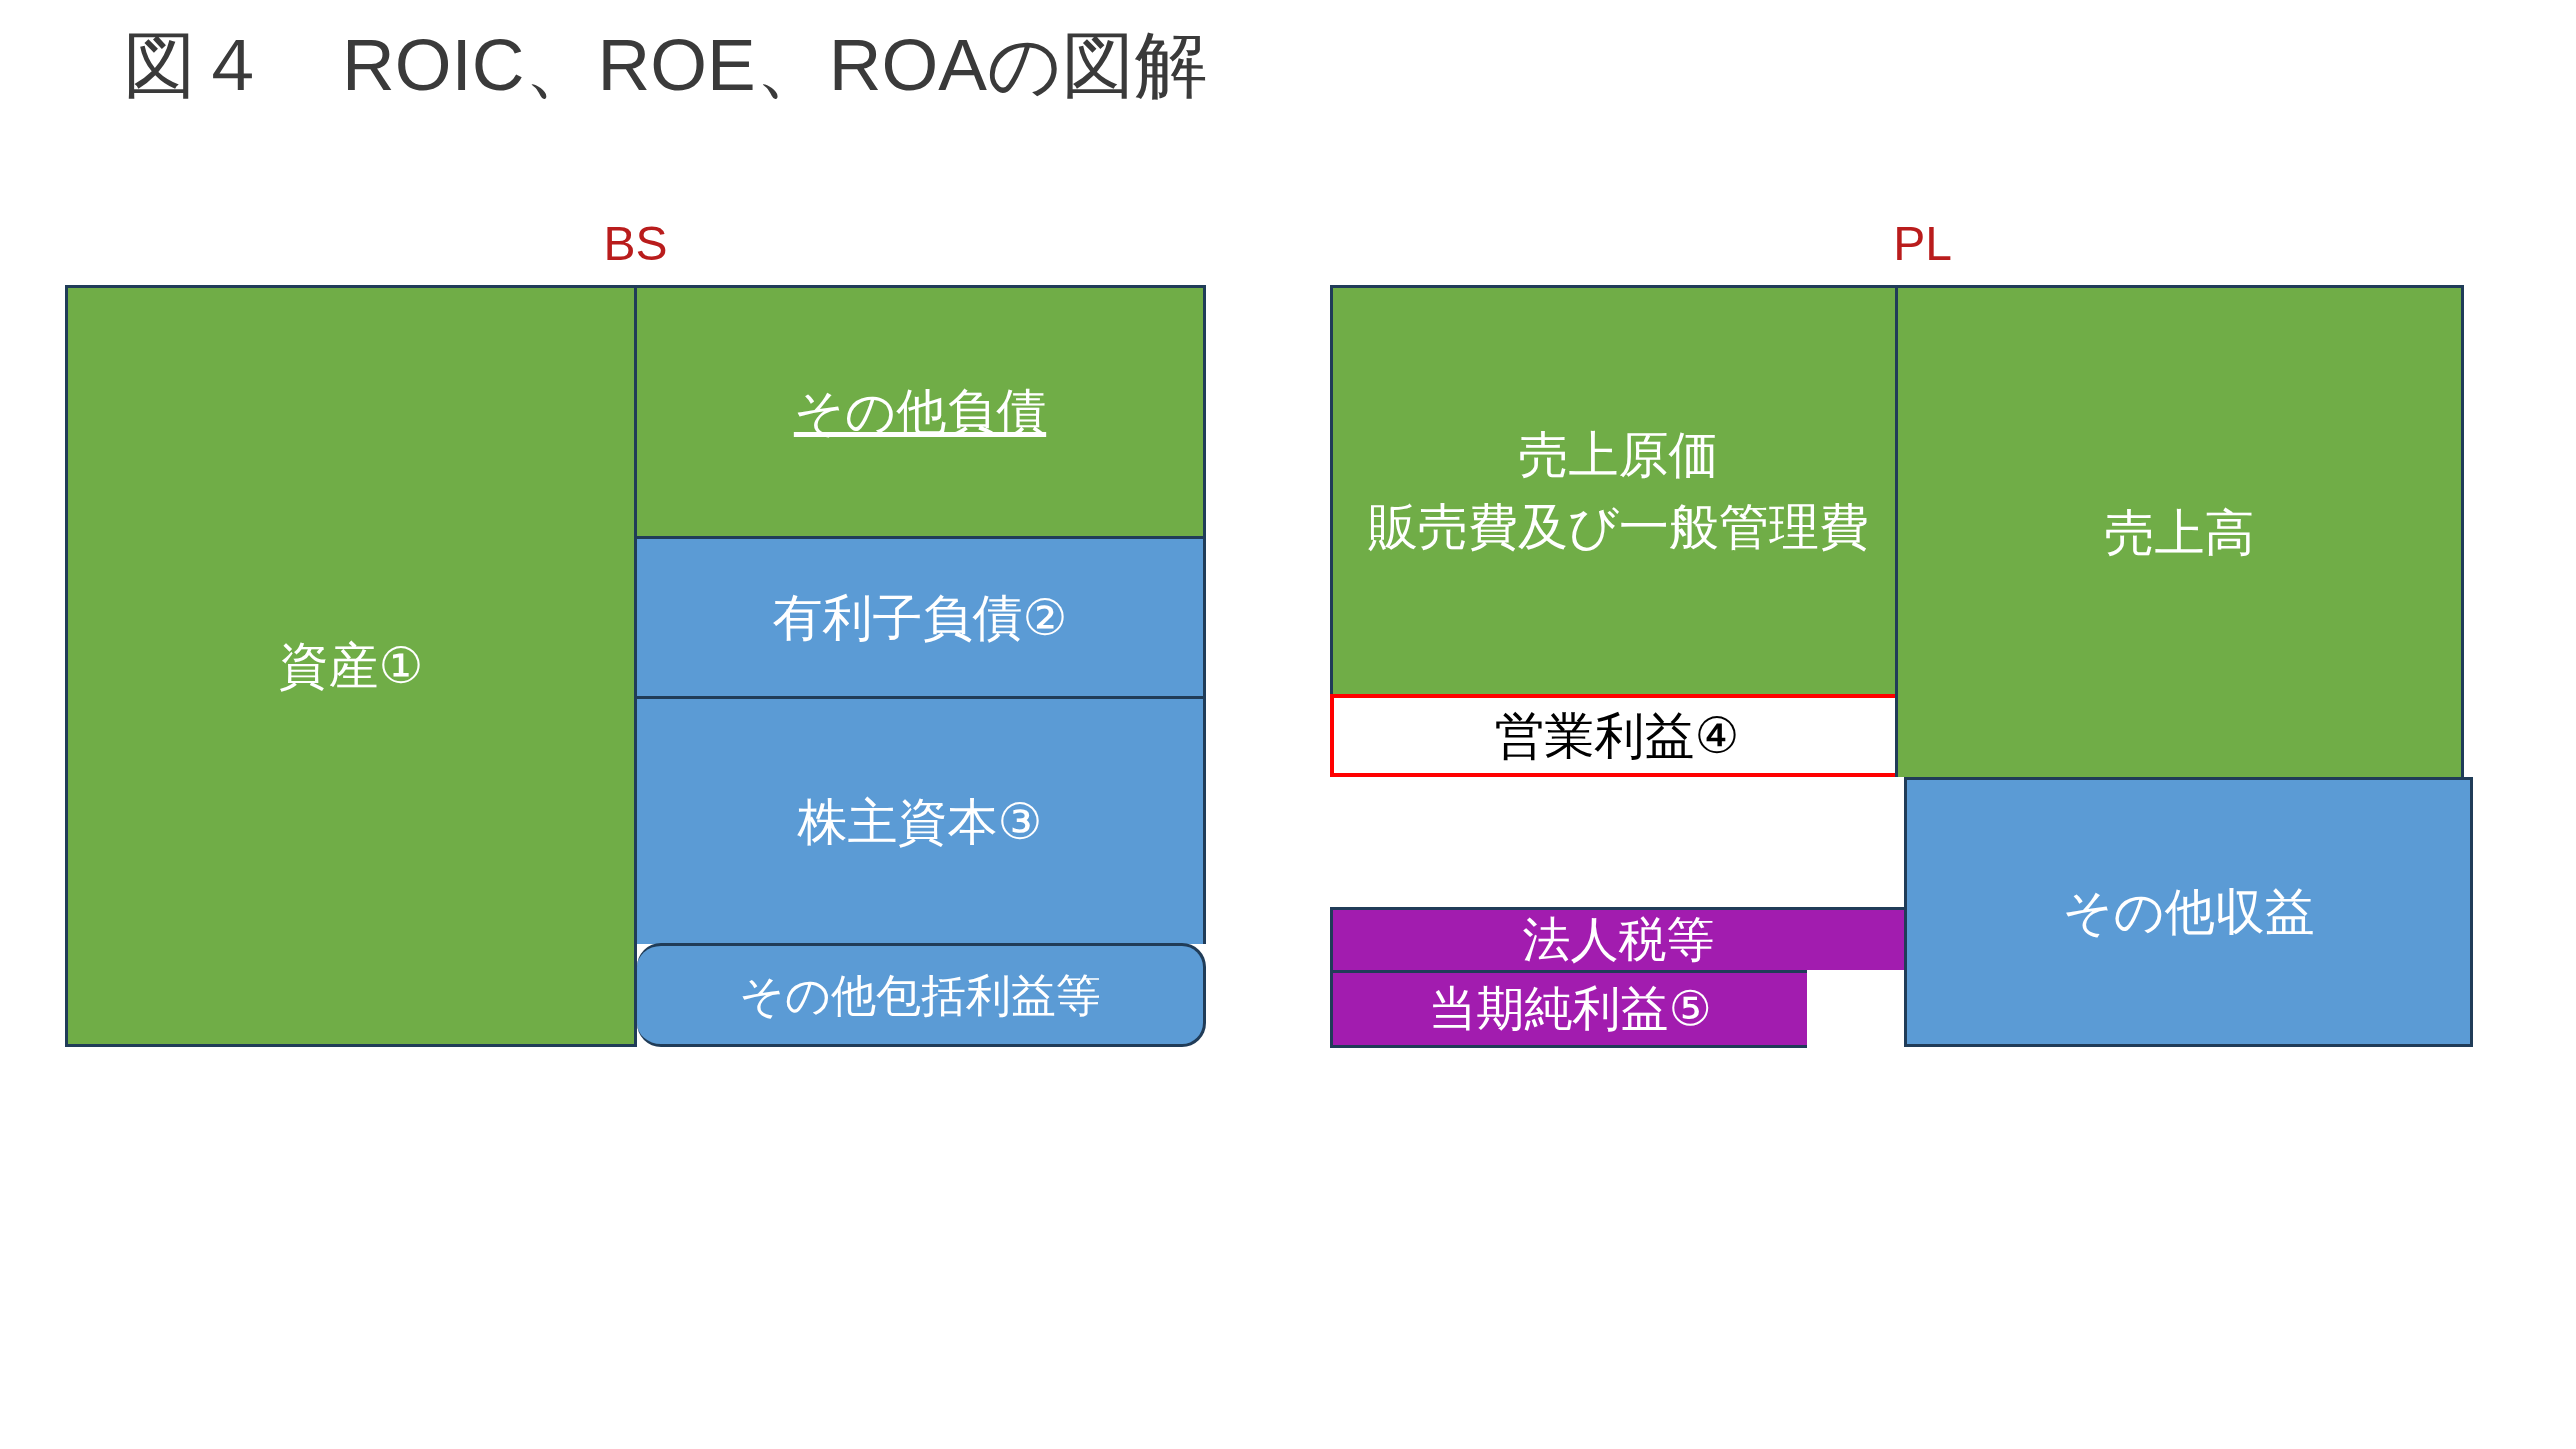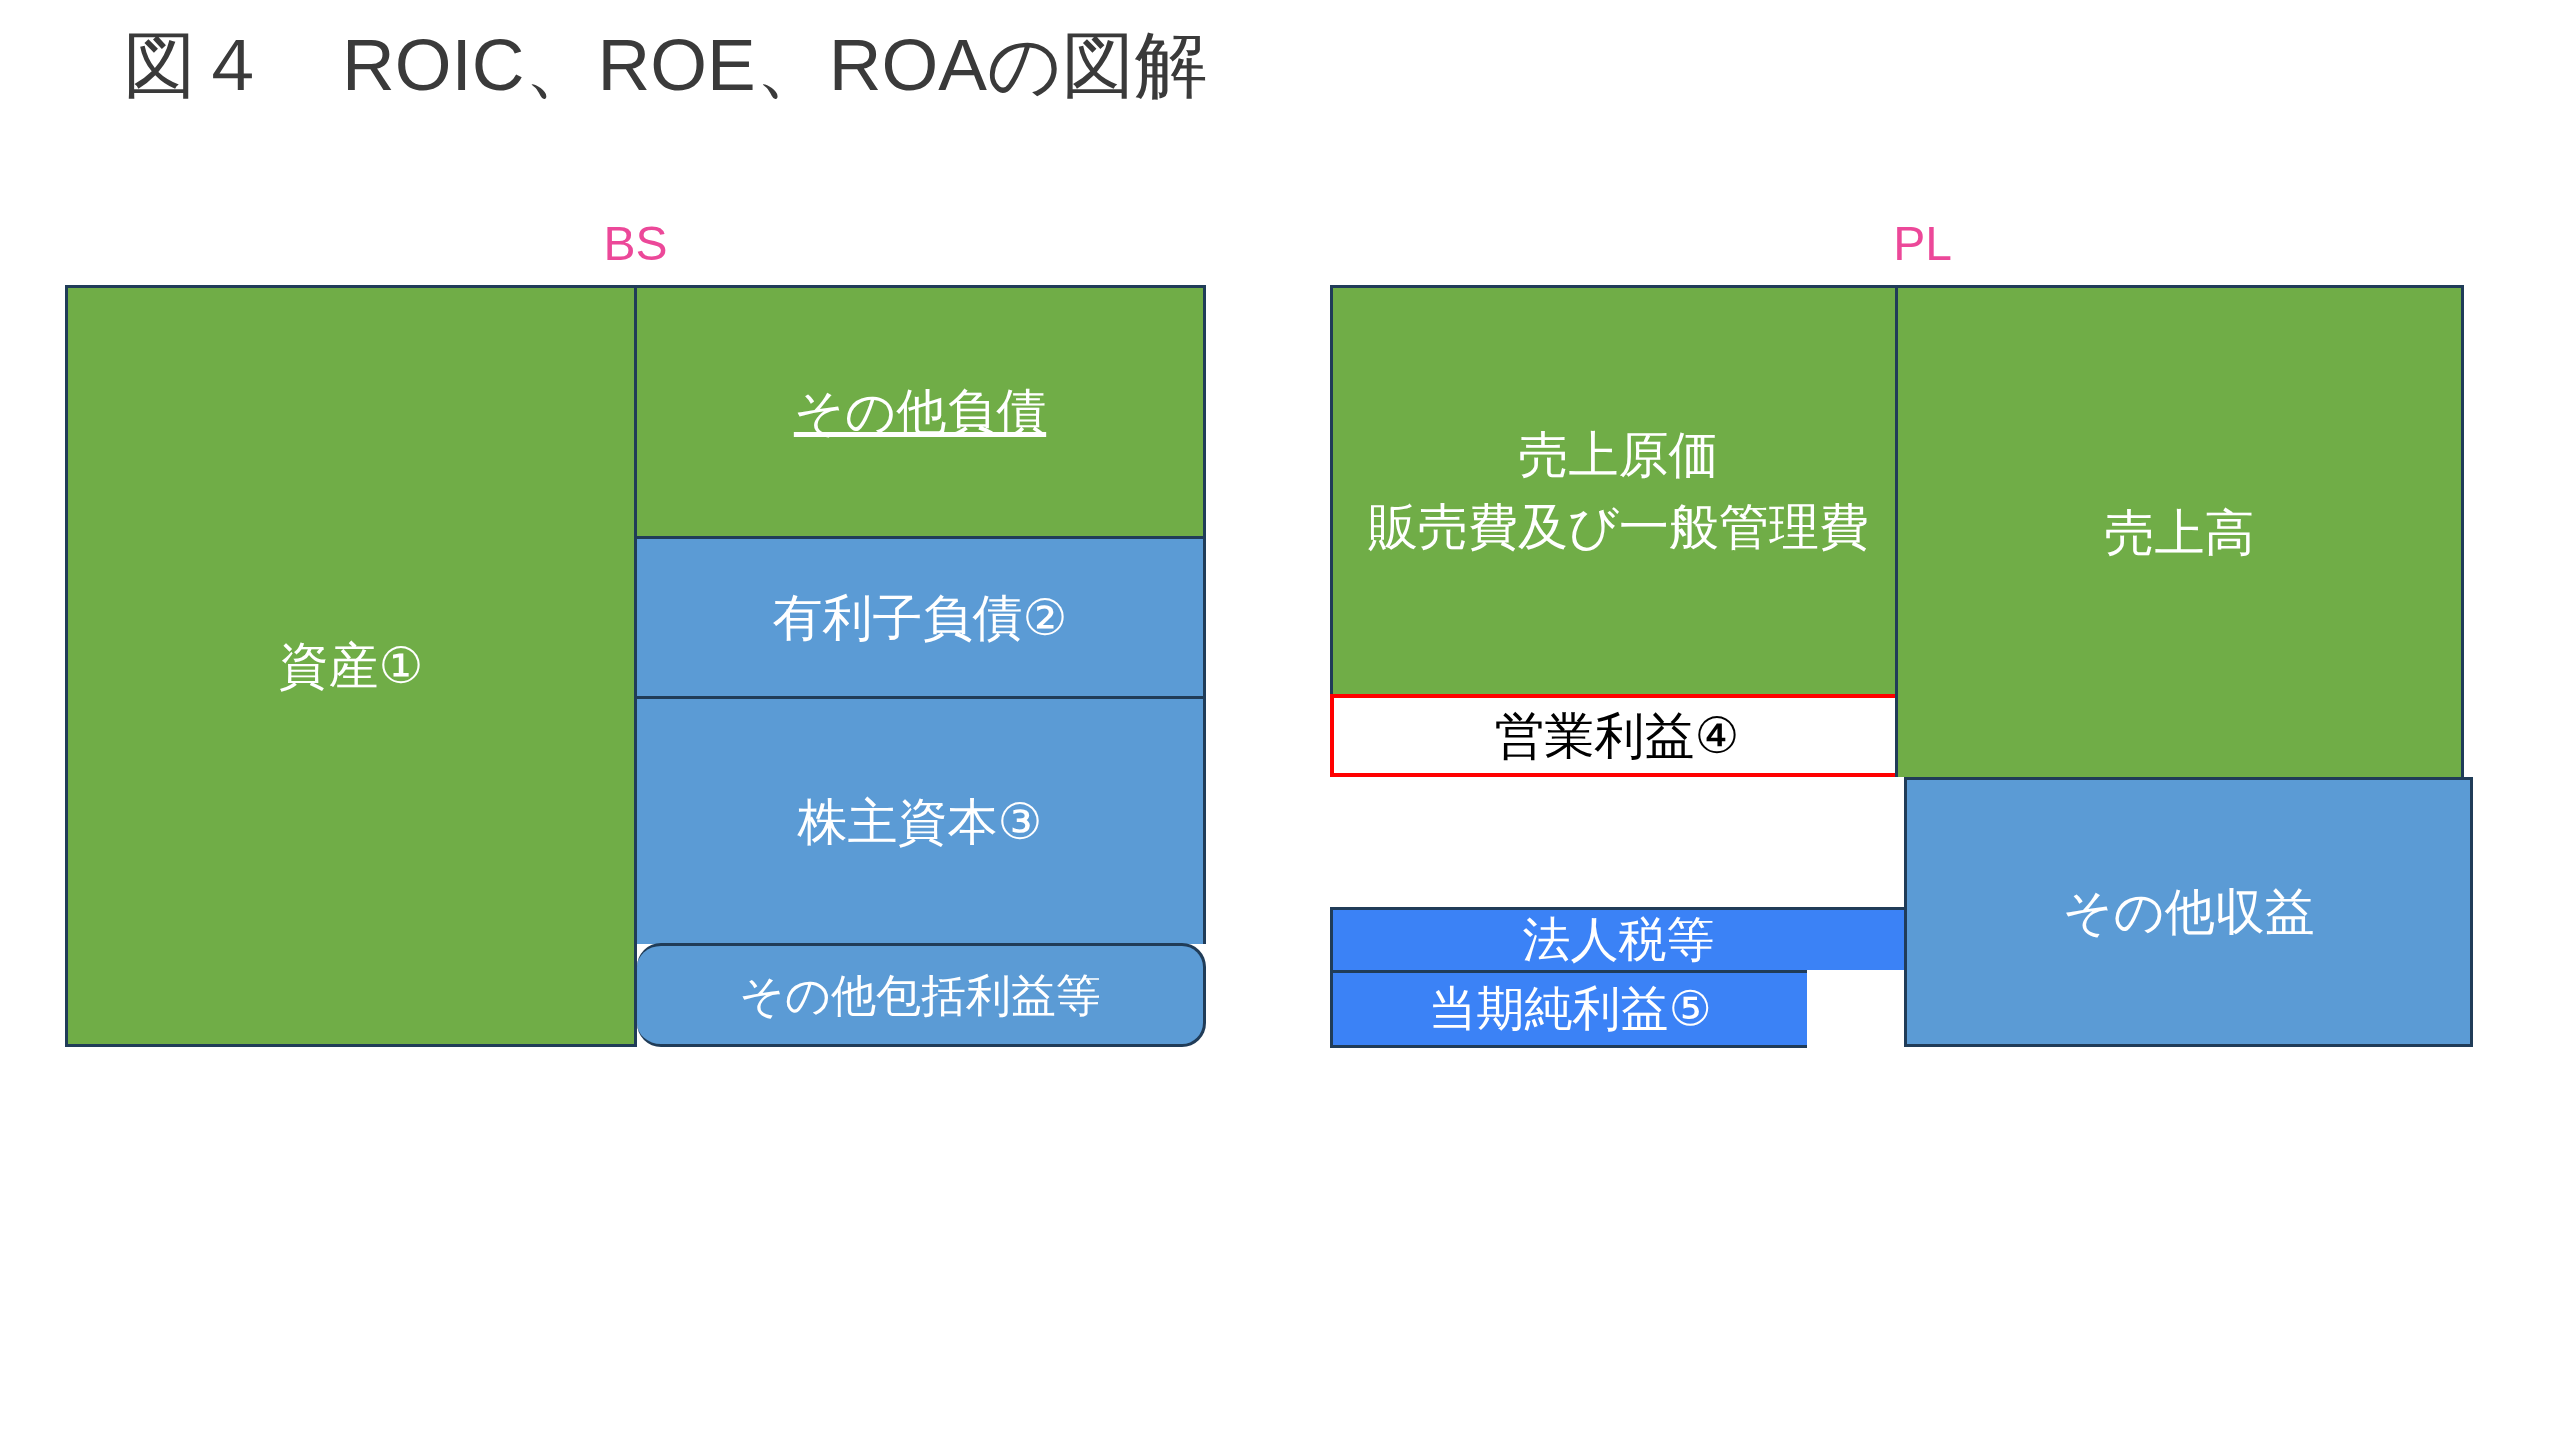--- a/index.html
+++ b/index.html
@@ -23,40 +23,40 @@
     line-height: 1.15;
     color: #3a3a3a;
     white-space: pre;
   }
   .diagram-label {
     position: absolute;
     top: 217px;
     height: 53px;
     font-size: 48px;
     line-height: 53px;
-    color: #ec4899;
+    color: #b91c1c;
     text-align: center;
   }
   .diagram-label.bs { left: 65px;  width: 1141px; }
   .diagram-label.pl { left: 1351px; width: 1143px; }
 
   .cell {
     position: absolute;
     box-sizing: border-box;
     display: flex;
     align-items: center;
     justify-content: center;
     text-align: center;
     color: #ffffff;
     font-size: 50px;
     line-height: 1.0;
   }
   .green  { background: #70AD47; }
   .blue   { background: #5B9BD5; }
-  .orange { background: #3b82f6; }
+  .orange { background: #a21caf; }
   .white-bg { background: #ffffff; }
 
   
   .bt { border-top:    3.8px solid #203C58; }
   .bb { border-bottom: 3.8px solid #203C58; }
   .bl { border-left:   3.8px solid #203C58; }
   .br { border-right:  3.8px solid #203C58; }
 
   
   .bs-assets            { left:65px;  top:285px;  width:572px; height:762px; }

